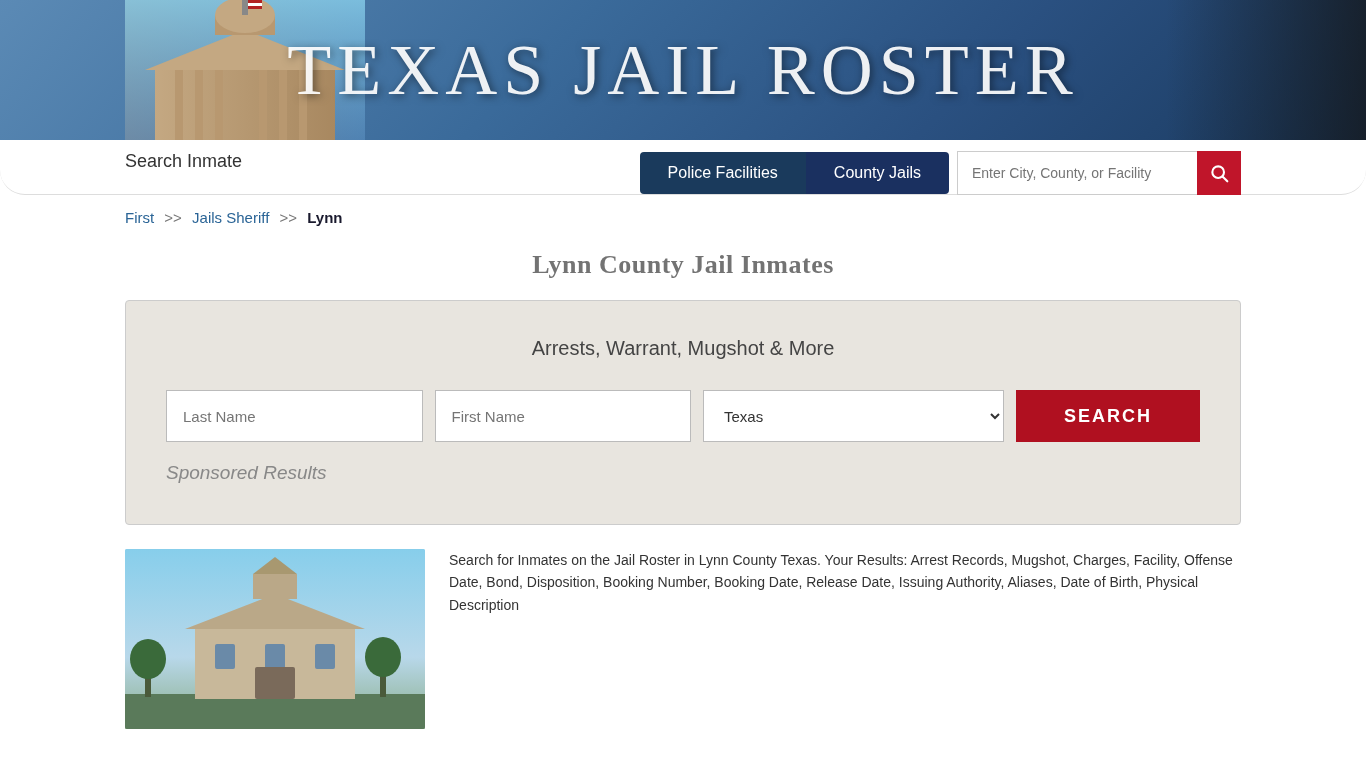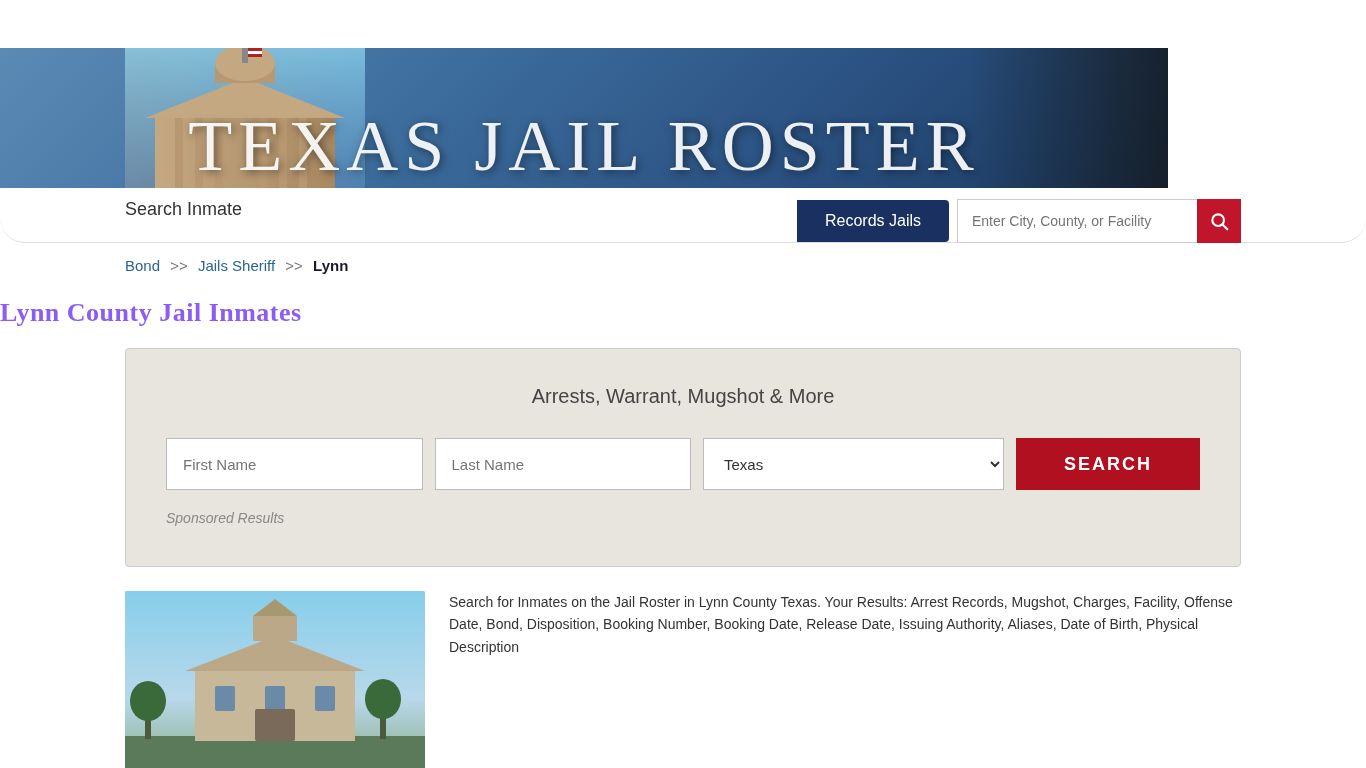--- a/index.html
+++ b/index.html
@@ -1,28 +1,27 @@
 <!DOCTYPE html>
 <html><head>
   <meta charset="utf-8">
   <style>
     * { margin: 0; padding: 0; box-sizing: border-box; }
     body { font-family: Georgia, 'Times New Roman', serif; background: #fff; width: 1366px; min-height: 768px; overflow-x: hidden; }
 
     
     .header-banner {
-      width: 1168px;
+      width: 1366px;
       height: 140px;
       background: linear-gradient(135deg, #5b8ab5 0%, #3a6a9a 40%, #2a5080 70%, #1a3a60 100%);
       position: relative;
       overflow: hidden;
       display: flex;
-      align-items: flex-end;
+      align-items: center;
       justify-content: center;
-      margin-top: 48px;
     }
     .header-banner .banner-title {
       font-size: 72px;
       font-family: 'Palatino Linotype', Palatino, serif;
       color: rgba(255,255,255,0.92);
       letter-spacing: 6px;
       text-transform: uppercase;
       font-weight: normal;
       text-shadow: 2px 2px 8px rgba(0,0,0,0.5);
       z-index: 2;
@@ -131,25 +130,25 @@
     }
     .breadcrumb a {
       color: #2a6496;
       text-decoration: none;
     }
     .breadcrumb .sep { margin: 0 6px; color: #777; }
     .breadcrumb .current { color: #1a1a2e; font-weight: bold; }
 
     
     .page-title {
-      text-align: left;
+      text-align: center;
       font-size: 26px;
       font-family: 'Palatino Linotype', Palatino, serif;
       font-weight: bold;
-      color: #8b5cf6;
+      color: #737373;
       margin: 10px 0 20px 0;
       letter-spacing: 0.5px;
     }
 
     
     .record-check-box {
       margin: 0 125px 24px 125px;
       background: #e8e5df;
       border: 1px solid #ccc;
       border-radius: 4px;
@@ -207,21 +206,21 @@
       height: 52px;
       font-size: 18px;
       font-family: Arial, sans-serif;
       font-weight: bold;
       letter-spacing: 2px;
       cursor: pointer;
       text-transform: uppercase;
       min-width: 140px;
     }
     .sponsored-label {
-      font-size: 14px;
+      font-size: 19px;
       font-family: Arial, sans-serif;
       color: #888;
       font-style: italic;
       margin-top: 4px;
     }
 
     
     .bottom-section {
       display: flex;
       gap: 24px;
@@ -284,46 +283,47 @@
     <rect x="123" y="0" width="14" height="9" fill="#b22222"></rect>
     <rect x="123" y="3" width="14" height="3" fill="#fff"></rect>
   </svg>
   <div class="right-overlay"></div>
   <span class="banner-title">Texas Jail Roster</span>
 </div>
 
 <div class="navbar">
   <span class="search-inmate-label">Search Inmate</span>
   <div class="nav-buttons">
-    <button class="nav-btn-county">Records Jails</button>
+    <button class="nav-btn-police">Police Facilities</button>
+    <button class="nav-btn-county">County Jails</button>
     <input class="nav-search-input" type="text" placeholder="Enter City, County, or Facility" style="">
     <button class="nav-search-btn">
       <svg width="20" height="20" viewBox="0 0 24 24" fill="none" stroke="white" stroke-width="2.5" stroke-linecap="round">
         <circle cx="11" cy="11" r="7"></circle>
         <line x1="16.5" y1="16.5" x2="22" y2="22"></line>
       </svg>
     </button>
   </div>
 </div>
 
 <div class="breadcrumb">
-  <a href="#">Bond</a>
+  <a href="#">First</a>
   <span class="sep">&gt;&gt;</span>
   <a href="#">Jails Sheriff</a>
   <span class="sep">&gt;&gt;</span>
   <span class="current">Lynn</span>
 </div>
 
 <h1 class="page-title">Lynn County Jail Inmates</h1>
 
 <div class="record-check-box">
   <div class="rc-subtitle">Arrests, Warrant, Mugshot &amp; More</div>
   <div class="record-check-form">
+    <input class="rc-input" type="text" placeholder="Last Name" style="">
     <input class="rc-input" type="text" placeholder="First Name" style="">
-    <input class="rc-input" type="text" placeholder="Last Name" style="">
     <select class="rc-select" id="state-select"><option value="Alabama">Alabama</option><option value="Alaska">Alaska</option><option value="Arizona">Arizona</option><option value="Arkansas">Arkansas</option><option value="California">California</option><option value="Colorado">Colorado</option><option value="Connecticut">Connecticut</option><option value="Delaware">Delaware</option><option value="Florida">Florida</option><option value="Georgia">Georgia</option><option value="Hawaii">Hawaii</option><option value="Idaho">Idaho</option><option value="Illinois">Illinois</option><option value="Indiana">Indiana</option><option value="Iowa">Iowa</option><option value="Kansas">Kansas</option><option value="Kentucky">Kentucky</option><option value="Louisiana">Louisiana</option><option value="Maine">Maine</option><option value="Maryland">Maryland</option><option value="Massachusetts">Massachusetts</option><option value="Michigan">Michigan</option><option value="Minnesota">Minnesota</option><option value="Mississippi">Mississippi</option><option value="Missouri">Missouri</option><option value="Montana">Montana</option><option value="Nebraska">Nebraska</option><option value="Nevada">Nevada</option><option value="New Hampshire">New Hampshire</option><option value="New Jersey">New Jersey</option><option value="New Mexico">New Mexico</option><option value="New York">New York</option><option value="North Carolina">North Carolina</option><option value="North Dakota">North Dakota</option><option value="Ohio">Ohio</option><option value="Oklahoma">Oklahoma</option><option value="Oregon">Oregon</option><option value="Pennsylvania">Pennsylvania</option><option value="Rhode Island">Rhode Island</option><option value="South Carolina">South Carolina</option><option value="South Dakota">South Dakota</option><option value="Tennessee">Tennessee</option><option value="Texas" selected="">Texas</option><option value="Utah">Utah</option><option value="Vermont">Vermont</option><option value="Virginia">Virginia</option><option value="Washington">Washington</option><option value="West Virginia">West Virginia</option><option value="Wisconsin">Wisconsin</option><option value="Wyoming">Wyoming</option></select>
     <button class="rc-search-btn">SEARCH</button>
   </div>
   <div class="sponsored-label">Sponsored Results</div>
 </div>
 
 <div class="bottom-section">
   <div class="building-img">
     <svg width="300" height="180" viewBox="0 0 300 180" xmlns="http://www.w3.org/2000/svg">
       <defs>

